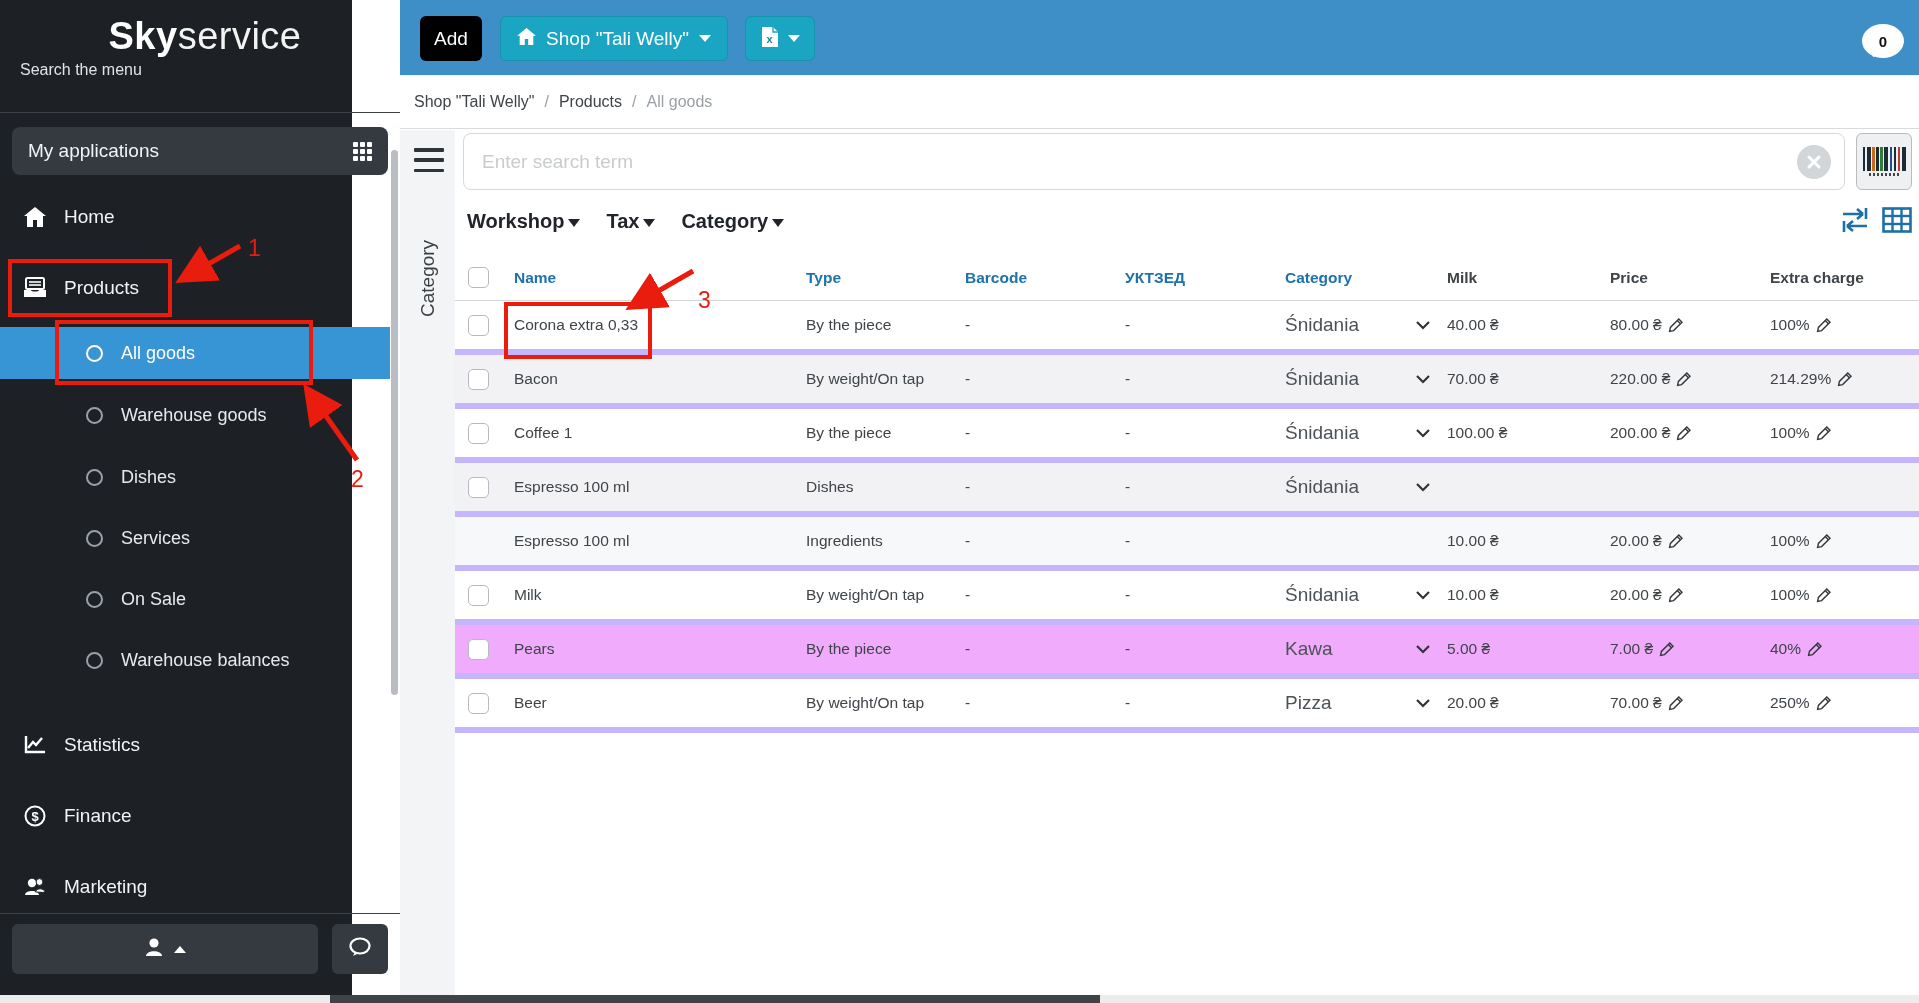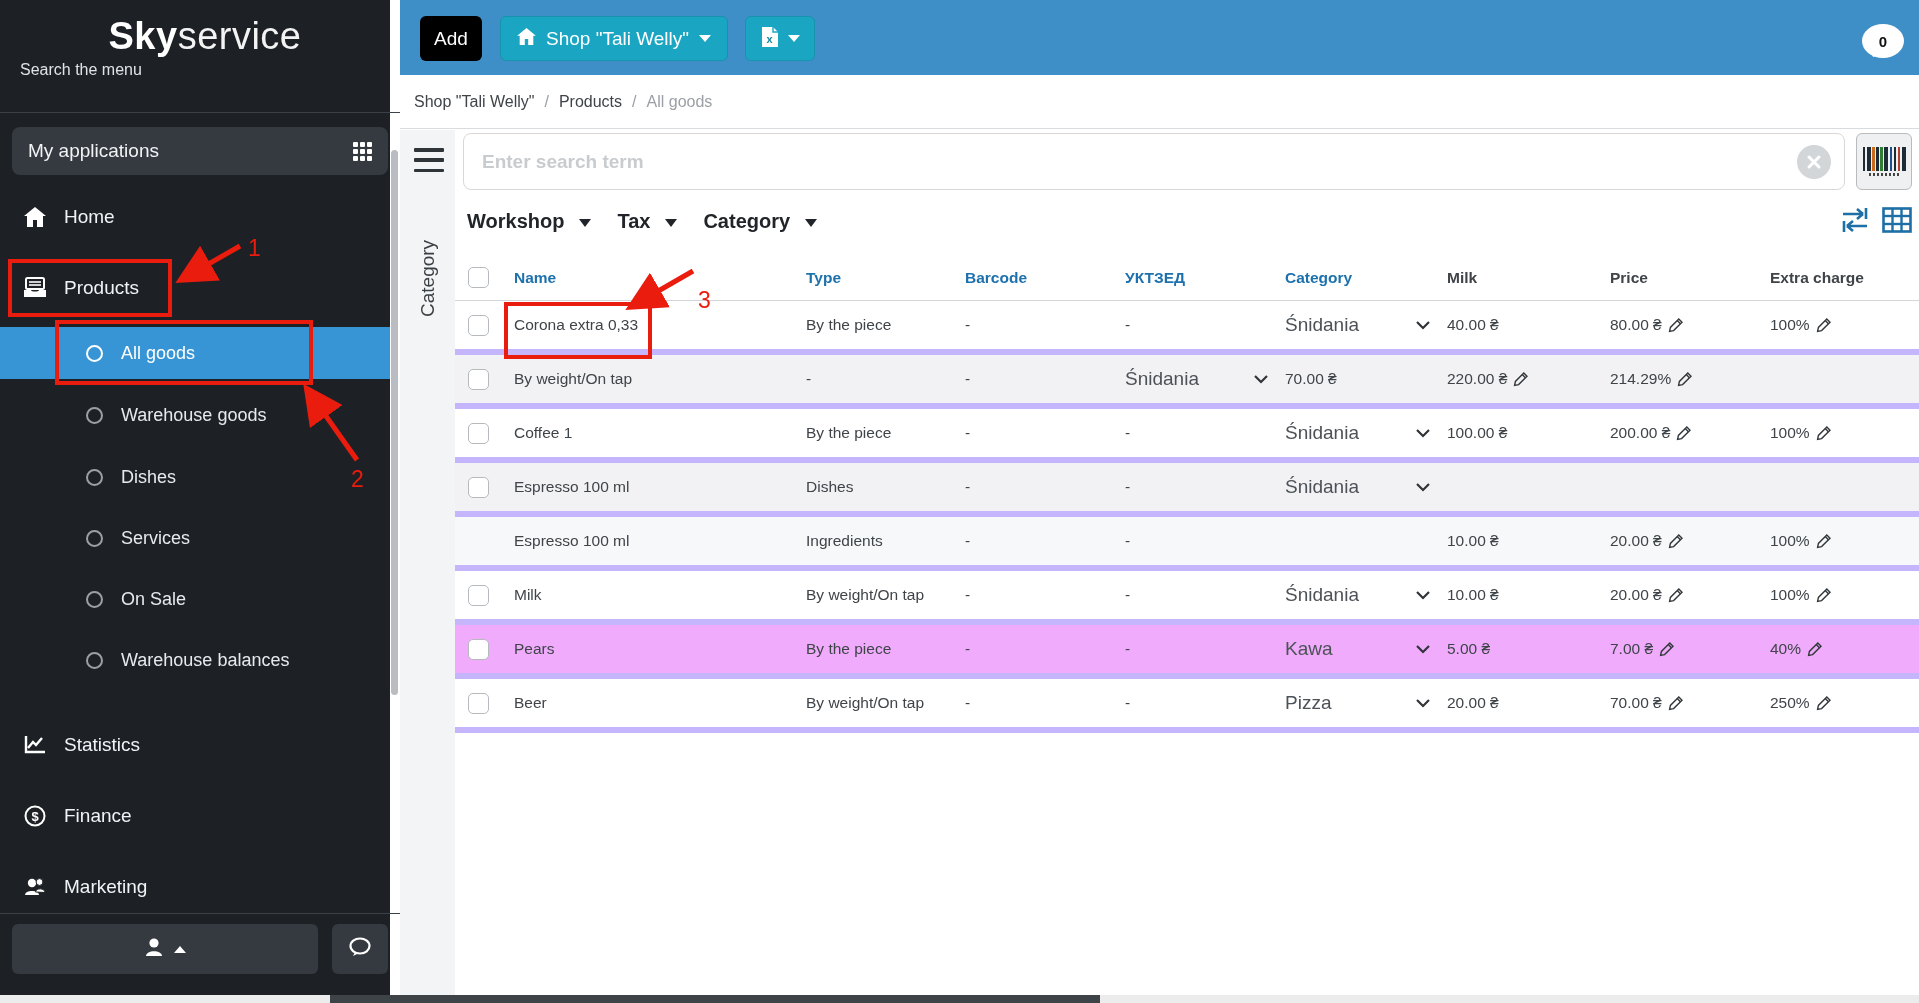--- a/index.html
+++ b/index.html
@@ -2,21 +2,21 @@
 <html><head>
 <meta charset="utf-8">
 <style>
   * { margin:0; padding:0; box-sizing:border-box; }
   html,body { width:1919px; height:1003px; overflow:hidden; background:#fff;
               font-family:"Liberation Sans", sans-serif; }
   .abs { position:absolute; }
   #stage { position:relative; width:1919px; height:1003px; }
 
   
-  .sidebar { left:0; top:0; width:390px; height:995px; background:#1d2125; color:#f1f3f5; }
+  .sidebar { left:0; top:0; width:352px; height:995px; background:#1d2125; color:#f1f3f5; }
   .logo { left:70px; top:10px; width:270px; height:52px; display:flex; justify-content:center; align-items:center;
           font-size:38px; color:#fff; letter-spacing:.5px;}
   .logo b { font-weight:700; }
   .logo span { font-weight:300; opacity:.95; }
   .menu-search { left:20px; top:56px; width:340px; height:28px; background:transparent; border:none; outline:none;
                  color:#dfe3e6; font-size:16px; font-family:"Liberation Sans",sans-serif;}
   .menu-search::placeholder { color:#dfe3e6; }
   .side-divider { left:0; top:112px; width:400px; height:1px; background:#3b4147; }
   .my-apps { left:12px; top:127px; width:376px; height:48px; background:#343a40; border-radius:8px;
              display:flex; align-items:center; padding:0 16px; font-size:19px; }
@@ -67,36 +67,36 @@
   .left-strip { left:400px; top:130px; width:55px; height:865px; background:#f3f4f6; }
   .hamburger { left:414px; top:148px; width:30px; height:24px; display:flex; flex-direction:column;
                justify-content:space-between; cursor:pointer;}
   .hamburger i { display:block; height:3.5px; background:#2f3438; border-radius:1px; }
   .vlabel { left:400px; top:198px; width:55px; height:160px; display:flex; align-items:center; justify-content:center;
             writing-mode:vertical-rl; transform:rotate(180deg); font-size:19px; color:#3a3f44; }
 
   
   .search-wrap { left:463px; top:133px; width:1382px; height:57px; }
   .search-input { width:100%; height:100%; border:1px solid #d8d8d8; border-radius:8px; padding:0 60px 0 18px;
-                  font-size:19px; color:#333; outline:none; font-family:"Liberation Sans",sans-serif;font-weight:bold;}
+                  font-size:19px; color:#333; outline:none; font-family:"Liberation Sans",sans-serif;}
   .search-input::placeholder { color:#c9ccce; }
   .clear-ic { position:absolute; right:14px; top:12px; width:34px; height:34px; border-radius:50%;
               background:#d2d6d9; display:flex; align-items:center; justify-content:center; cursor:pointer;}
   .barcode-btn { left:1856px; top:133px; width:56px; height:57px; background:#eef0f2; border:1px solid #b8bcbf;
                  border-radius:6px; display:flex; flex-direction:column; align-items:center; justify-content:center; cursor:pointer;}
   .bars { display:flex; align-items:stretch; height:24px; gap:1.5px; }
   .bars i { display:block; width:2.5px; }
   .bars .w { width:4px; }
   .bc-digits { margin-top:2px; width:30px; height:3px;
                background:repeating-linear-gradient(90deg,#444 0 2px,transparent 2px 4px); }
 
   
   .filters { left:467px; top:202px; height:38px; display:flex; align-items:center; gap:26px;
              font-size:20px; font-weight:700; color:#212529; }
-  .filter { display:flex; align-items:center; gap:15px; cursor:pointer;justify-content:flex-end; }
+  .filter { display:flex; align-items:center; gap:4px; cursor:pointer;justify-content:flex-end; }
   .caret-dk { width:0; height:0; border-left:6px solid transparent; border-right:6px solid transparent;
               border-top:8px solid #212529; margin-top:3px;}
   .tool-ic { top:204px; width:34px; height:32px; display:flex; align-items:center; justify-content:center; cursor:pointer;}
 
   
   .table { left:455px; top:255px; width:1464px; }
   .trow { display:grid; grid-template-columns:59px 292px 159px 160px 160px 162px 163px 160px 149px;
           height:54px; border-bottom:6px solid #c4b5fd; background:#fff; cursor:pointer;}
   .thead { height:46px; border-bottom:1px solid #d4d7d9; font-weight:600; font-size:16px; color:#383d41; cursor:default;}
   .thead .hlink { color:#1d71ad; cursor:pointer; }
@@ -397,20 +397,21 @@
               <line x1="9.2" y1="3.6" x2="12.4" y2="6.8" stroke="#33383c" stroke-width="1.4"></line>
             </svg>
           </span>
         </div>
     </div>
 
     <div class="trow stripe">
       <div class="cell">
           <span class="cbx"></span>
         </div>
+      <div class="cell">Bacon</div>
       <div class="cell">By weight/On tap</div>
       <div class="cell">-</div>
       <div class="cell">-</div>
       <div class="cell c-cat">
           <span>Śnidania</span>
           <span class="chev">
             <svg width="16" height="10">
               <polyline points="2,2 8,8 14,2" fill="none" stroke="#2f3438" stroke-width="2.2"></polyline>
             </svg>
           </span>

